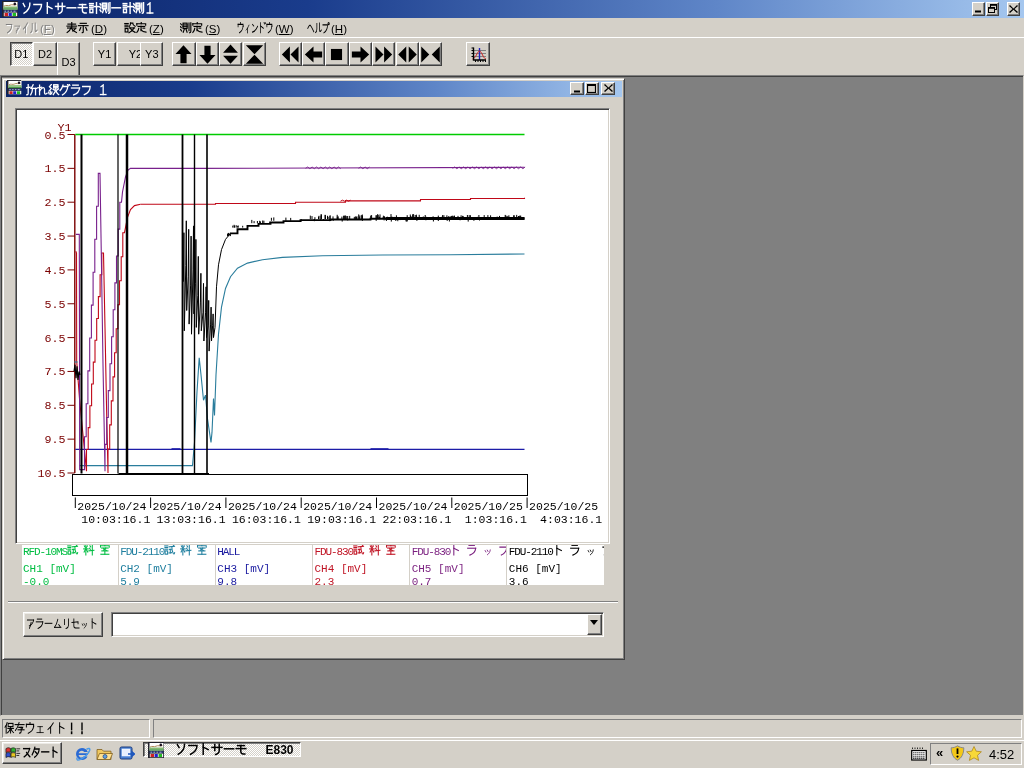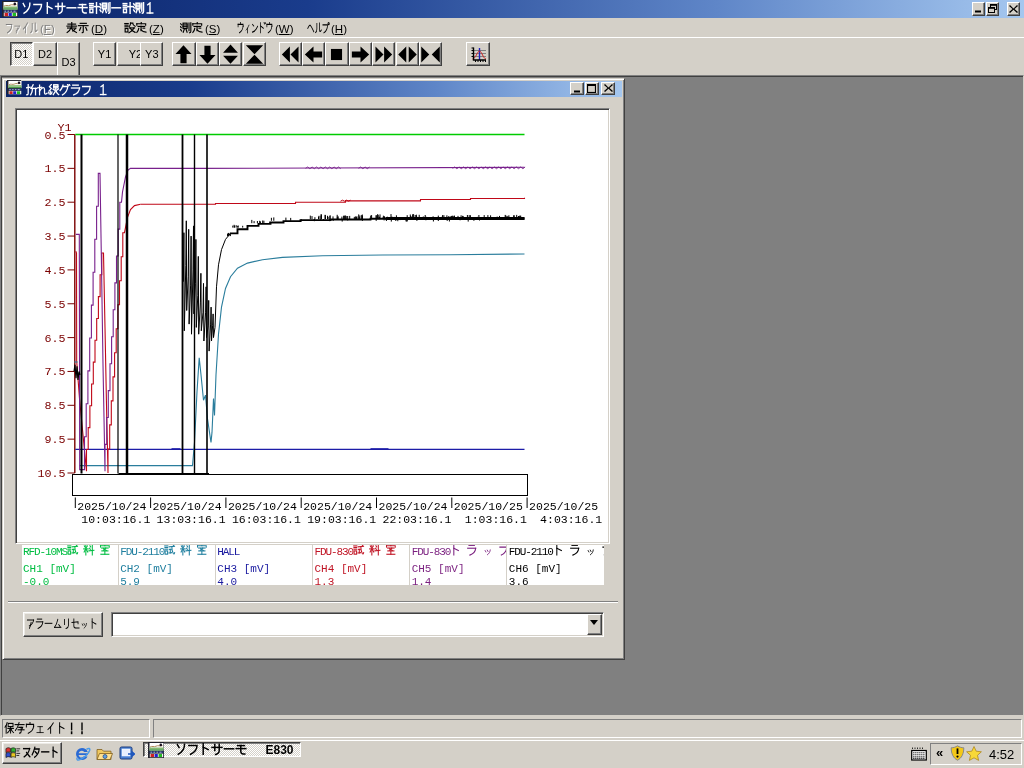--- a/index.html
+++ b/index.html
@@ -628,50 +628,50 @@
     </div>
     <div style="height:12.5px"><span style="font:11px/12.5px 'Liberation Mono';color:#207f9f;white-space:pre">CH2 [mV]</span></div>
     <div style="height:12.5px"><span style="font:11px/12.5px 'Liberation Mono';color:#207f9f;white-space:pre">5.9</span></div>
   </div>
 <div class="abs" style="left:215.84px;top:544.5px;width:96.2px;height:40.5px;background:#fff;overflow:hidden;padding:1px 0 0 1.5px">
     <div class="flex" style="height:12.5px;overflow:visible">
       <span style="font:11px/12.5px 'Liberation Mono';letter-spacing:-1.1px;color:#1a1aa0;white-space:pre">HALL</span>
       <div style="margin-top:-1px"></div>
     </div>
     <div style="height:12.5px"><span style="font:11px/12.5px 'Liberation Mono';color:#1a1aa0;white-space:pre">CH3 [mV]</span></div>
-    <div style="height:12.5px"><span style="font:11px/12.5px 'Liberation Mono';color:#1a1aa0;white-space:pre">4.0</span></div>
+    <div style="height:12.5px"><span style="font:11px/12.5px 'Liberation Mono';color:#1a1aa0;white-space:pre">9.8</span></div>
   </div>
 <div class="abs" style="left:313.01px;top:544.5px;width:96.2px;height:40.5px;background:#fff;overflow:hidden;padding:1px 0 0 1.5px">
     <div class="flex" style="height:12.5px;overflow:visible">
       <span style="font:11px/12.5px 'Liberation Mono';letter-spacing:-1.1px;color:#c01525;white-space:pre">FDU-830</span>
       <div style="margin-top:-1px">
         <svg width="51" height="14" viewBox="0 0 51 14" style="display:block" fill="none" stroke="#c01525" stroke-width="1.15" stroke-linecap="square">
           <use href="#g_shi" transform="translate(0,0.2) scale(0.910417,0.958333)"></use>
           <use href="#g_ryou" transform="translate(16.2,0.2) scale(0.910417,0.958333)"></use>
           <use href="#g_shitsu" transform="translate(32.4,0.2) scale(0.910417,0.958333)"></use>
         </svg>
       </div>
     </div>
     <div style="height:12.5px"><span style="font:11px/12.5px 'Liberation Mono';color:#c01525;white-space:pre">CH4 [mV]</span></div>
-    <div style="height:12.5px"><span style="font:11px/12.5px 'Liberation Mono';color:#c01525;white-space:pre">1.3</span></div>
+    <div style="height:12.5px"><span style="font:11px/12.5px 'Liberation Mono';color:#c01525;white-space:pre">2.3</span></div>
   </div>
 <div class="abs" style="left:410.18px;top:544.5px;width:96.2px;height:40.5px;background:#fff;overflow:hidden;padding:1px 0 0 1.5px">
     <div class="flex" style="height:12.5px;overflow:visible">
       <span style="font:11px/12.5px 'Liberation Mono';letter-spacing:-1.1px;color:#7a1f7f;white-space:pre">FDU-830</span>
       <div style="margin-top:-1px">
         <svg width="67" height="14" viewBox="0 0 67 14" style="display:block" fill="none" stroke="#7a1f7f" stroke-width="1.15" stroke-linecap="square">
           <use href="#g_to" transform="translate(0,0.2) scale(0.910417,0.958333)"></use>
           <use href="#g_ra" transform="translate(16.2,0.2) scale(0.910417,0.958333)"></use>
           <use href="#g_ttu" transform="translate(33.3104,2.69167) scale(0.710125,0.7475)"></use>
           <use href="#g_pu" transform="translate(48.6,0.2) scale(0.910417,0.958333)"></use>
         </svg>
       </div>
     </div>
     <div style="height:12.5px"><span style="font:11px/12.5px 'Liberation Mono';color:#7a1f7f;white-space:pre">CH5 [mV]</span></div>
-    <div style="height:12.5px"><span style="font:11px/12.5px 'Liberation Mono';color:#7a1f7f;white-space:pre">1.4</span></div>
+    <div style="height:12.5px"><span style="font:11px/12.5px 'Liberation Mono';color:#7a1f7f;white-space:pre">0.7</span></div>
   </div>
 <div class="abs" style="left:507.35px;top:544.5px;width:96.2px;height:40.5px;background:#fff;overflow:hidden;padding:1px 0 0 1.5px">
     <div class="flex" style="height:12.5px;overflow:visible">
       <span style="font:11px/12.5px 'Liberation Mono';letter-spacing:-1.1px;color:#000000;white-space:pre">FDU-2110</span>
       <div style="margin-top:-1px">
         <svg width="67" height="14" viewBox="0 0 67 14" style="display:block" fill="none" stroke="#000000" stroke-width="1.15" stroke-linecap="square">
           <use href="#g_to" transform="translate(0,0.2) scale(0.910417,0.958333)"></use>
           <use href="#g_ra" transform="translate(16.2,0.2) scale(0.910417,0.958333)"></use>
           <use href="#g_ttu" transform="translate(33.3104,2.69167) scale(0.710125,0.7475)"></use>
           <use href="#g_pu" transform="translate(48.6,0.2) scale(0.910417,0.958333)"></use>

